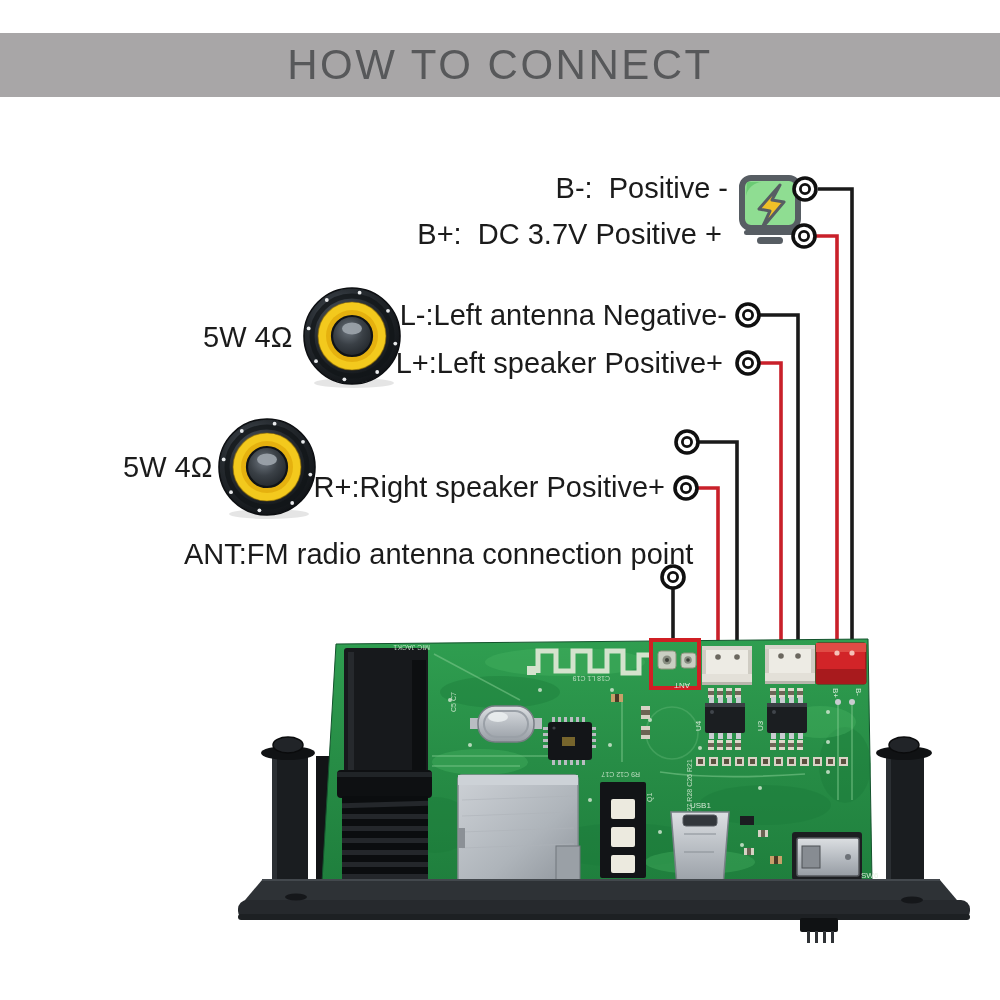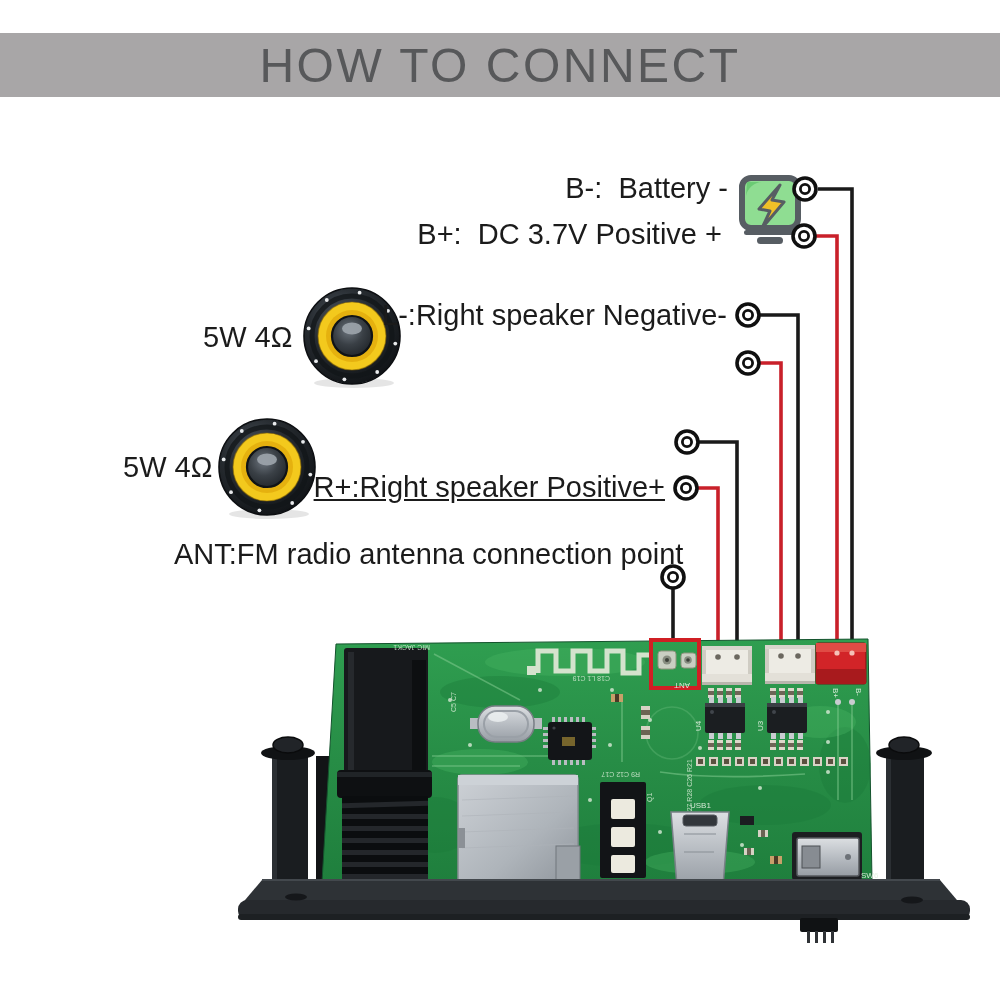--- a/index.html
+++ b/index.html
@@ -1,20 +1,20 @@
 <!DOCTYPE html>
 <html><head>
 <meta charset="utf-8">
 <style>
   html,body{margin:0;padding:0;background:#ffffff;}
   .canvas{position:relative;width:1000px;height:1000px;background:#ffffff;overflow:hidden;
           font-family:"Liberation Sans", sans-serif;}
   .banner{position:absolute;left:0;top:33px;width:1000px;height:64px;background:#a8a6a7;
           display:flex;align-items:center;justify-content:center;}
-  .banner span{font-size:48px;color:#57585a;letter-spacing:2.5px;font-weight:500;}
+  .banner span{font-size:42px;color:#57585a;letter-spacing:2.5px;font-weight:500;}
   .lbl{position:absolute;font-size:29px;line-height:33px;color:#1b1b1b;white-space:pre;}
   .art{position:absolute;left:0;top:0;}
   .sk{fill:#e2f0e0;font-size:8px;font-family:"Liberation Sans",sans-serif;opacity:.92;}
   .sk2{fill:#d8ecd6;font-size:7px;font-family:"Liberation Sans",sans-serif;opacity:.85;}
   .wire-neg{stroke:#1a1a1a;stroke-width:3.6;fill:none;}
   .wire-pos{stroke:#c9202a;stroke-width:3.6;fill:none;}
 </style>
 </head>
 <body>
 
@@ -452,21 +452,22 @@
       <use href="#term" transform="translate(805,189)"></use>
       <use href="#term" transform="translate(804,236)"></use>
       <use href="#term" transform="translate(748,315)"></use>
       <use href="#term" transform="translate(748,363)"></use>
       <use href="#term" transform="translate(687,442)"></use>
       <use href="#term" transform="translate(686,488)"></use>
       <use href="#term" transform="translate(673,577)"></use>
     </g>
   </svg>
 
-  <div class="lbl" style="right:272px;top:172px;">B-:  Battery -</div>
+  <div class="lbl" style="right:272px;top:172px;">B-:  Positive -</div>
   <div class="lbl" style="right:278px;top:218px;">B+:  DC 3.7V Positive +</div>
-  <div class="lbl" style="right:273px;top:299px;">L-:Right speaker Negative-</div>
-  <div class="lbl" style="right:335px;top:471px;text-decoration:underline;">R+:Right speaker Positive+</div>
-  <div class="lbl" style="left:174px;top:538px;">ANT:FM radio antenna connection point</div>
+  <div class="lbl" style="right:273px;top:299px;">L-:Left antenna Negative-</div>
+  <div class="lbl" style="right:277px;top:347px;">L+:Left speaker Positive+</div>
+  <div class="lbl" style="right:335px;top:471px;">R+:Right speaker Positive+</div>
+  <div class="lbl" style="left:184px;top:538px;">ANT:FM radio antenna connection point</div>
   <div class="lbl" style="left:203px;top:321px;">5W 4Ω</div>
   <div class="lbl" style="left:123px;top:451px;">5W 4Ω</div>
 
 </div>
 
 </body></html>

